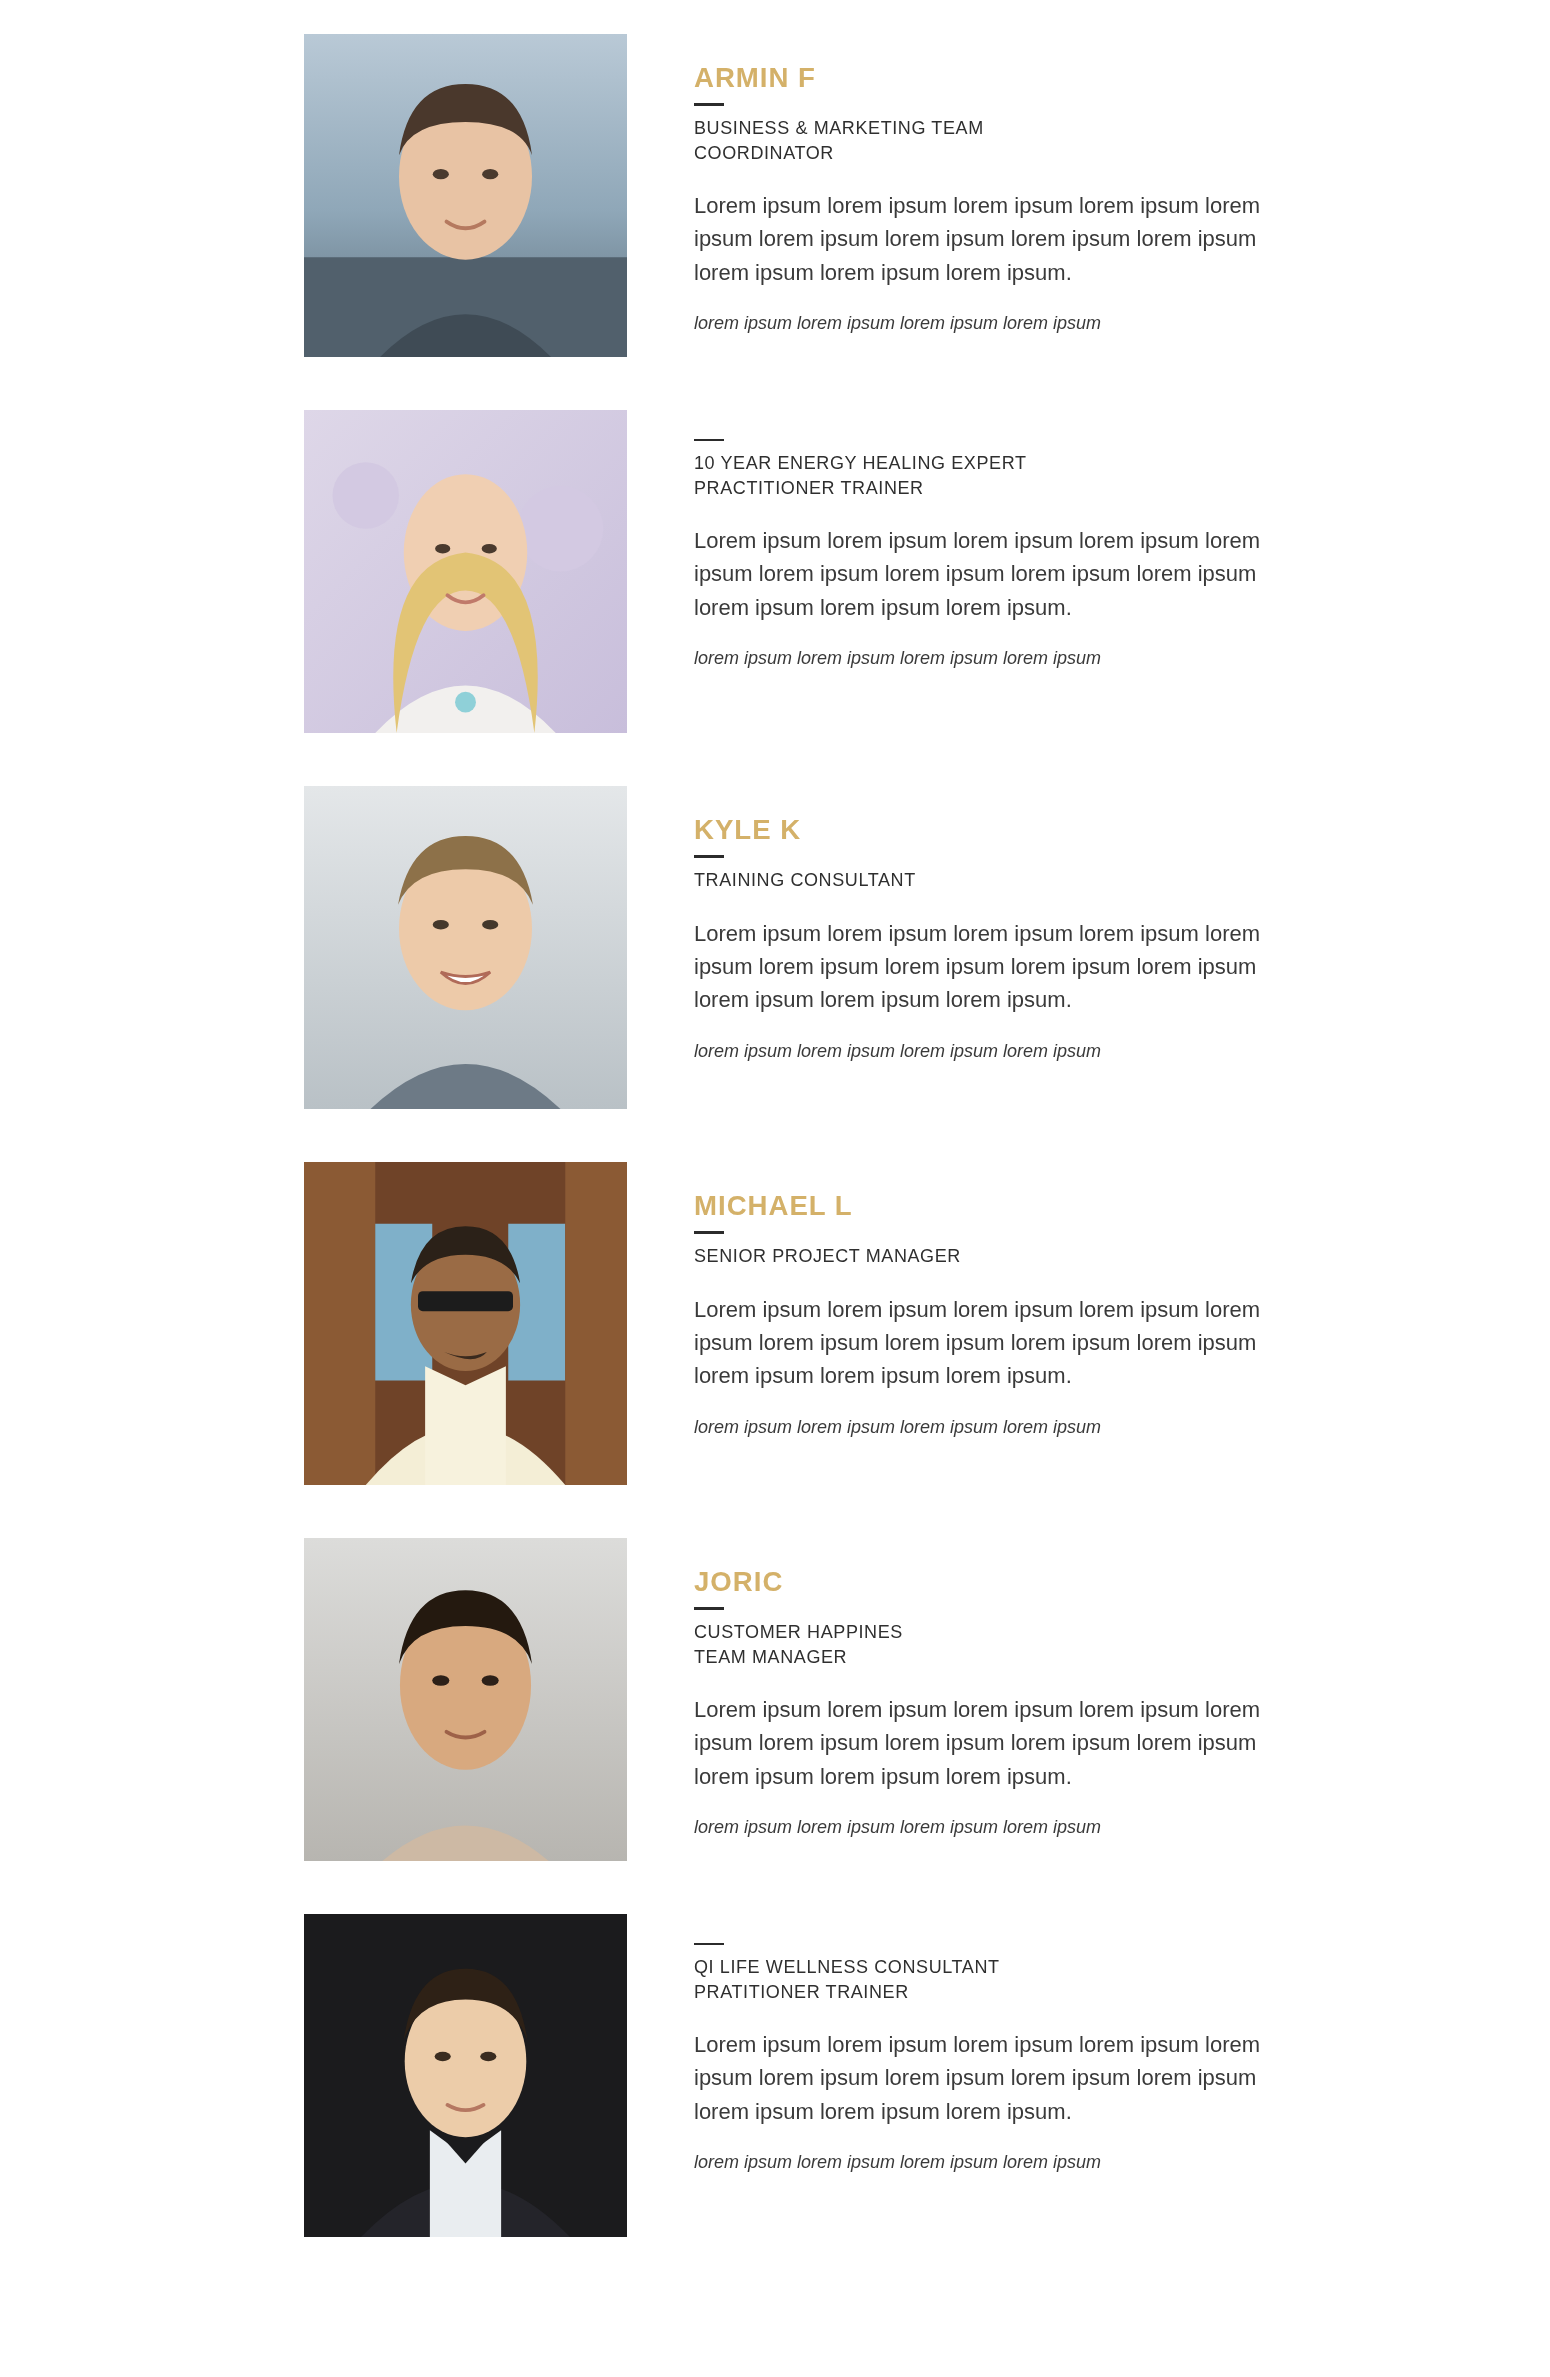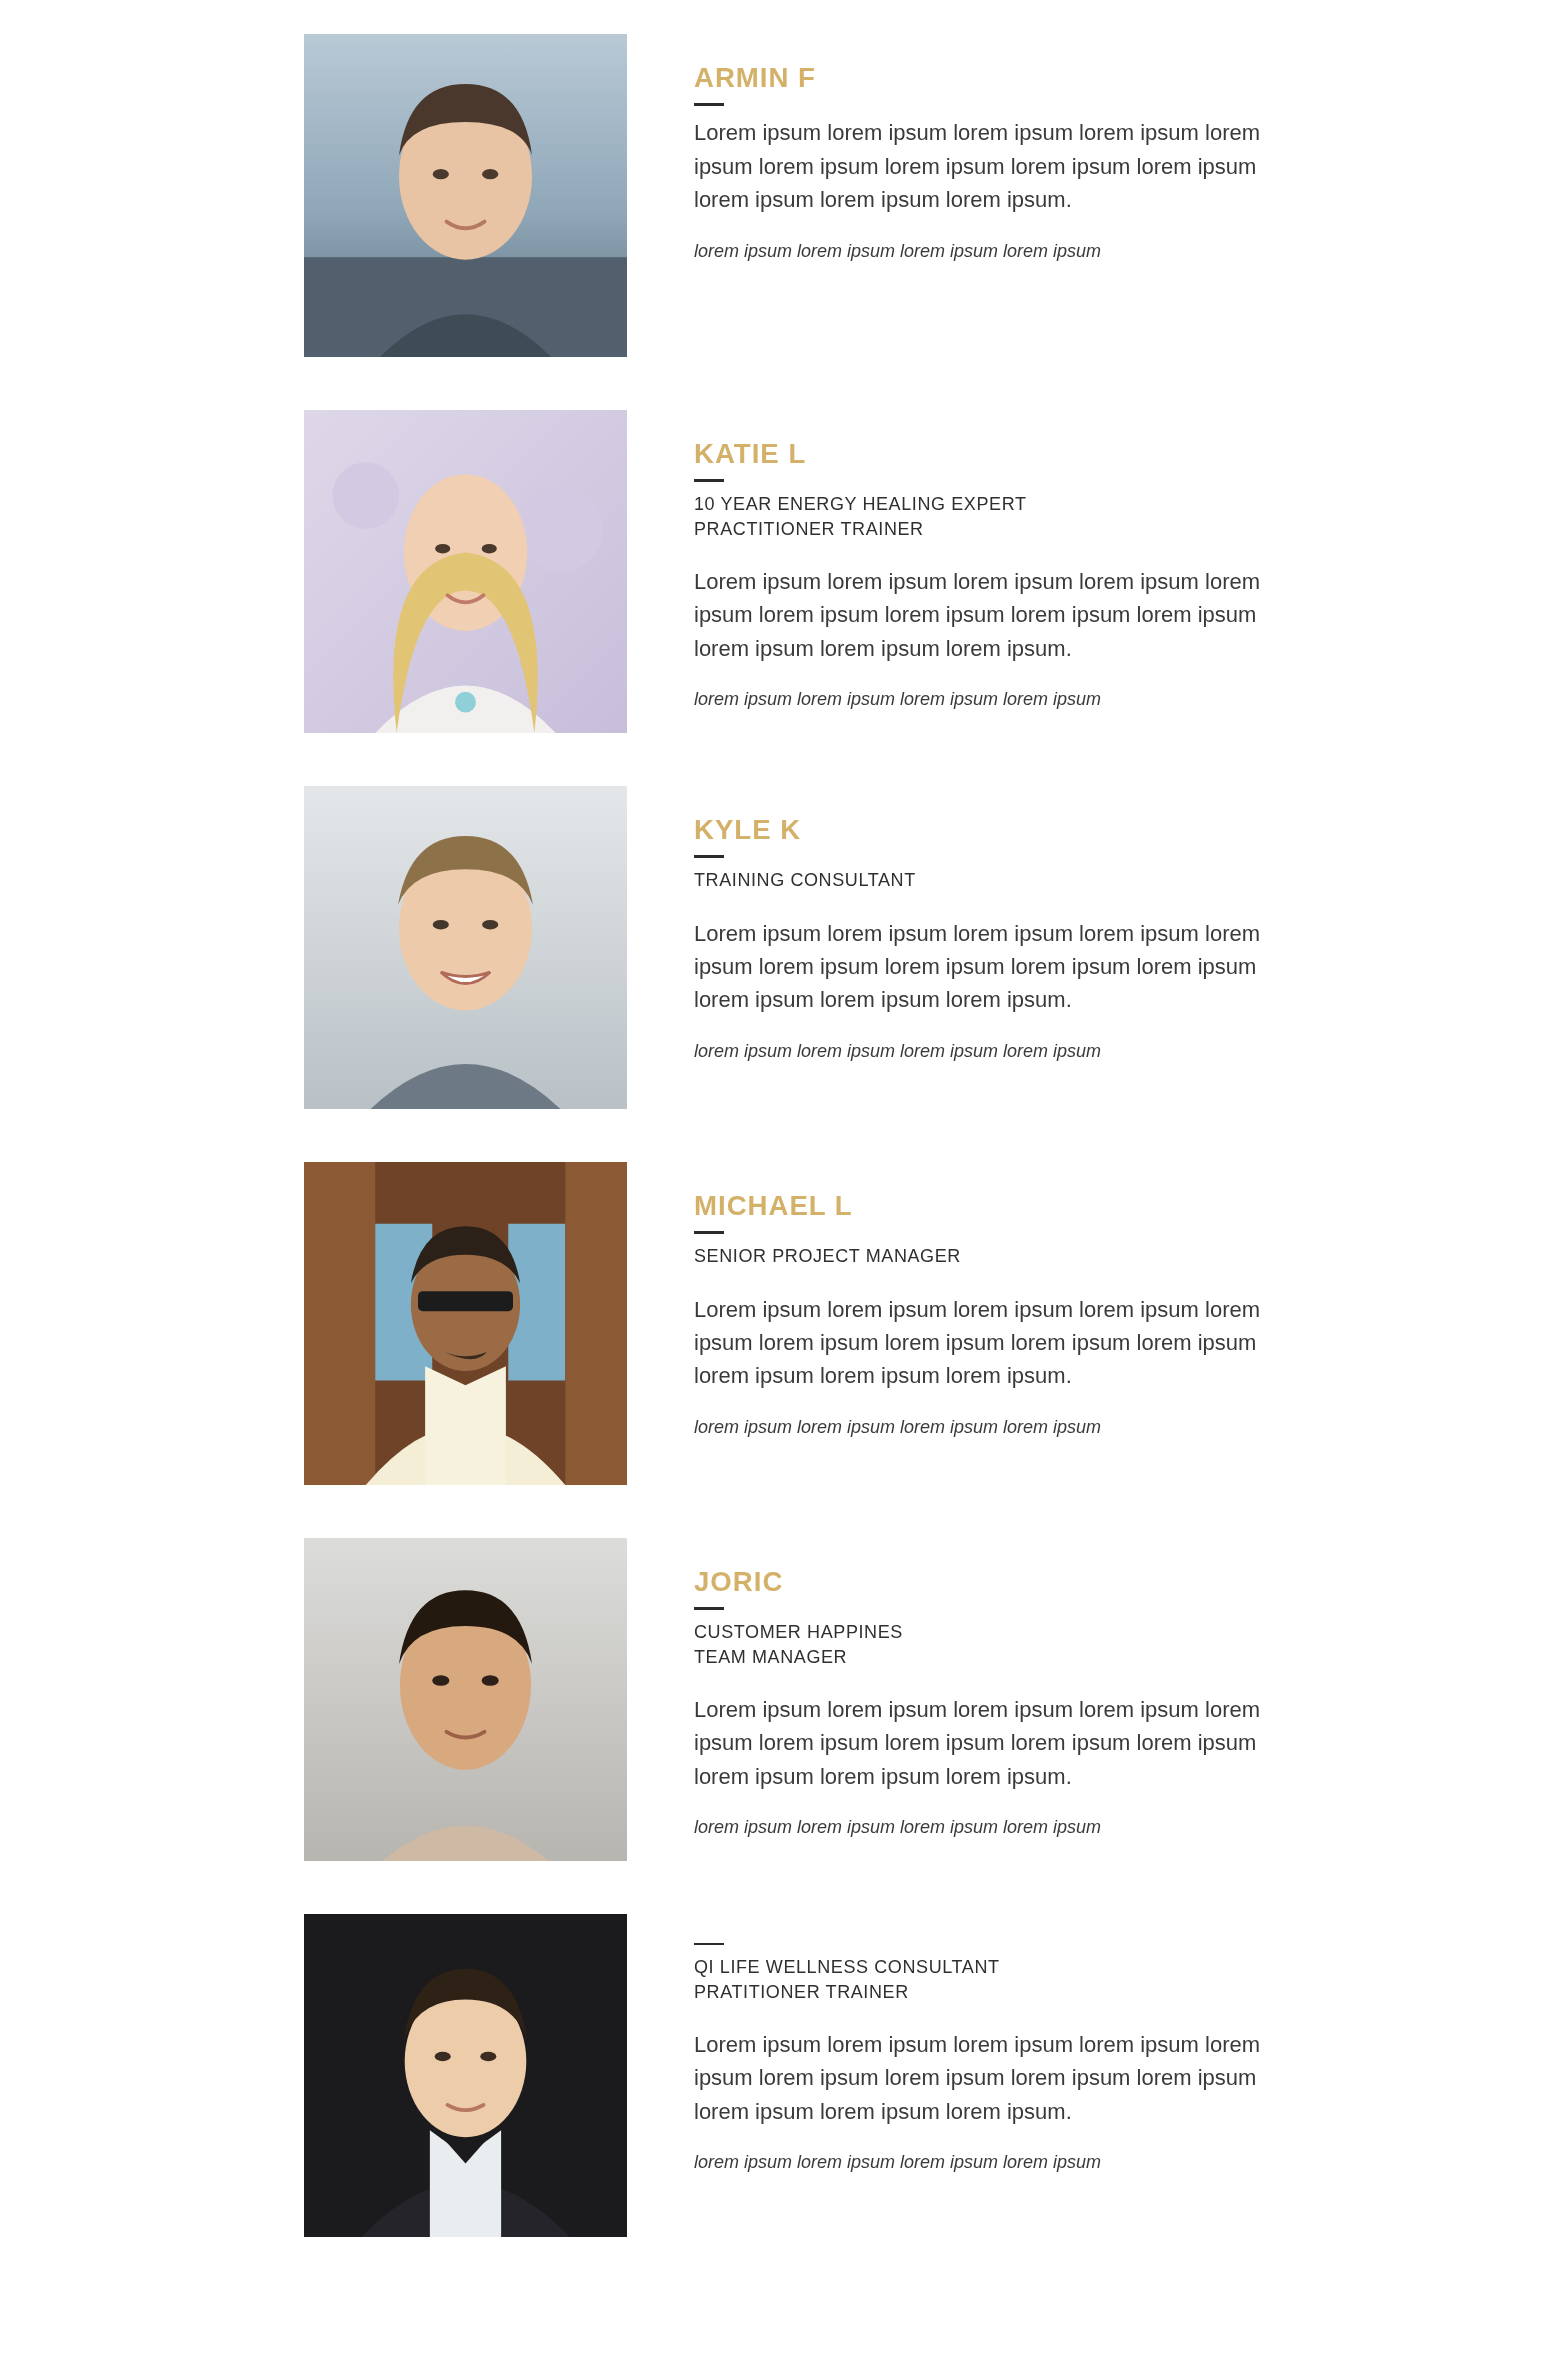--- a/index.html
+++ b/index.html
@@ -110,20 +110,22 @@
           <ellipse cx="340" cy="300" rx="140" ry="175" fill="#e8c3a4"></ellipse>
           <path d="M200 255 q20 -150 140 -150 q120 0 140 150 q-25 -70 -140 -70 q-115 0 -140 70 z" fill="#4a382c"></path>
           <ellipse cx="288" cy="295" rx="17" ry="11" fill="#4a3a2e"></ellipse>
           <ellipse cx="392" cy="295" rx="17" ry="11" fill="#4a3a2e"></ellipse>
           <path d="M300 395 q40 28 80 0" stroke="#b5795f" stroke-width="8" fill="none" stroke-linecap="round"></path>
         </svg>
       </div>
       <div class="info">
         <div class="name">ARMIN F</div>
         <div class="rule"></div>
+        <div class="role">BUSINESS &amp; MARKETING TEAM
+COORDINATOR</div>
         <p class="bio">Lorem ipsum lorem ipsum lorem ipsum lorem ipsum lorem ipsum lorem ipsum lorem ipsum lorem ipsum lorem ipsum lorem ipsum lorem ipsum lorem ipsum.</p>
         <p class="bio-last">lorem ipsum lorem ipsum lorem ipsum lorem ipsum</p>
       </div>
     </div>
 
     <div class="member">
       <div class="photo">
         <svg viewBox="0 0 680 680" preserveAspectRatio="xMidYMid slice">
           <defs>
             <linearGradient id="bg2" x1="0" y1="0" x2="1" y2="1">
@@ -137,21 +139,20 @@
           <path d="M150 680 q190 -200 380 0 z" fill="#f2f0ee"></path>
           <ellipse cx="340" cy="300" rx="130" ry="165" fill="#f0cfb2"></ellipse>
           <path d="M195 680 q-40 -360 145 -380 q185 20 145 380 q-40 -300 -145 -300 q-105 0 -145 300 z" fill="#e2c475"></path>
           <ellipse cx="292" cy="292" rx="16" ry="10" fill="#4a3a2e"></ellipse>
           <ellipse cx="390" cy="292" rx="16" ry="10" fill="#4a3a2e"></ellipse>
           <path d="M302 390 q38 30 76 0" stroke="#c07a6a" stroke-width="8" fill="none" stroke-linecap="round"></path>
           <circle cx="340" cy="615" r="22" fill="#8fd0d8"></circle>
         </svg>
       </div>
       <div class="info">
-        <div class="name">KATIE L</div>
         <div class="rule"></div>
         <div class="role">10 YEAR ENERGY HEALING EXPERT
 PRACTITIONER TRAINER</div>
         <p class="bio">Lorem ipsum lorem ipsum lorem ipsum lorem ipsum lorem ipsum lorem ipsum lorem ipsum lorem ipsum lorem ipsum lorem ipsum lorem ipsum lorem ipsum.</p>
         <p class="bio-last">lorem ipsum lorem ipsum lorem ipsum lorem ipsum</p>
       </div>
     </div>
 
     <div class="member">
       <div class="photo">

